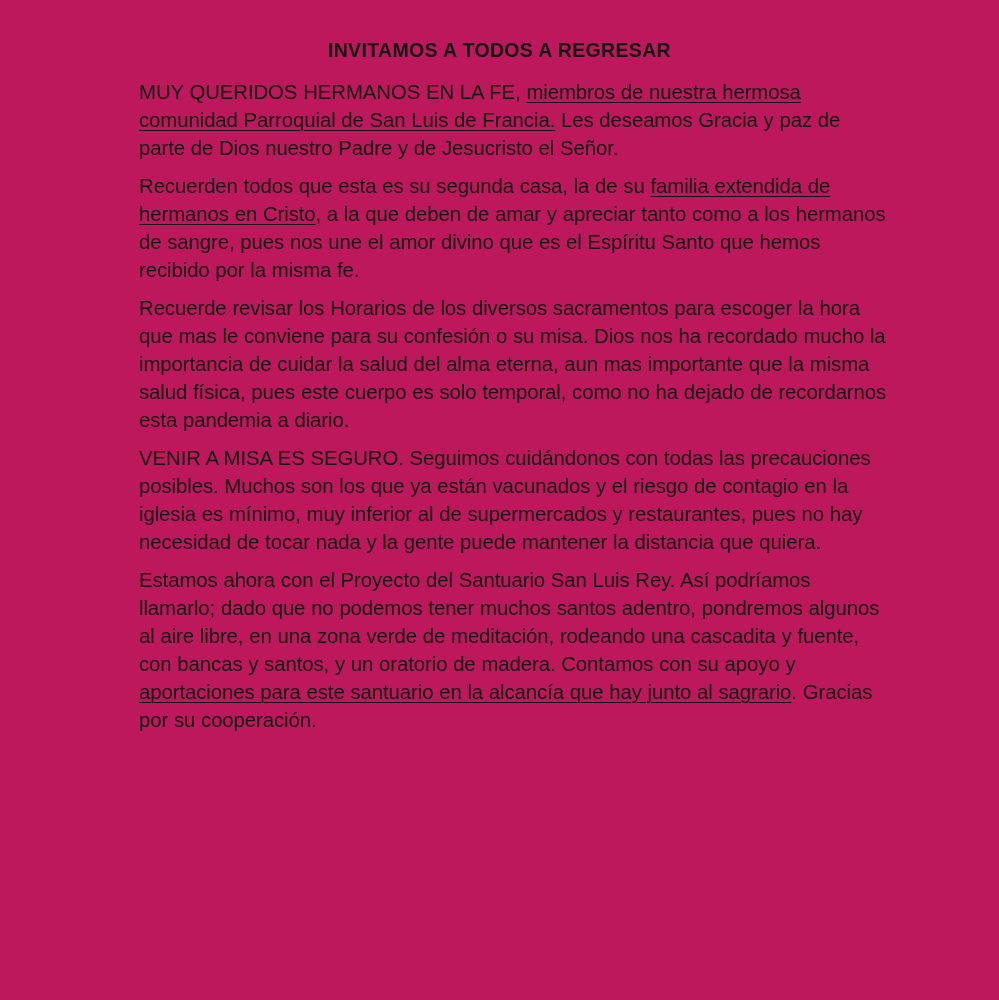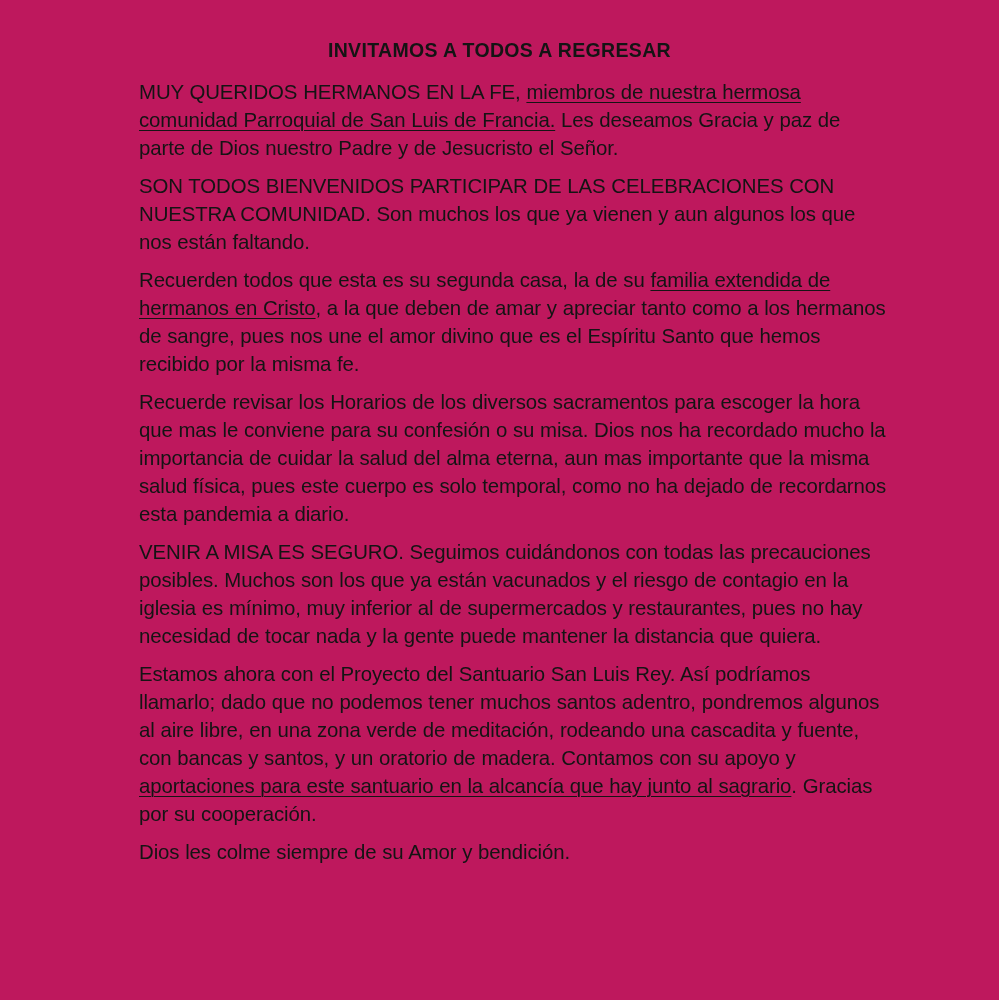--- a/index.html
+++ b/index.html
@@ -70,21 +70,19 @@
 </head>
 <body>
 
 <div class="page">
 
   <div class="doc-title">INVITAMOS A TODOS A REGRESAR</div>
 
   <div class="body-block">
 
   <p class="para"><span>MUY QUERIDOS HERMANOS EN LA FE, </span><span class="u">miembros de nuestra hermosa comunidad Parroquial de San Luis de Francia.</span><span> Les deseamos Gracia y paz de parte de Dios nuestro Padre y de Jesucristo el Señor.</span></p>
-      <p class="para"><span>SON TODOS BIENVENIDOS PARTICIPAR DE LAS CELEBRACIONES CON NUESTRA COMUNIDAD. Son muchos los que ya vienen y aun algunos los que nos están faltando.</span></p>
       <p class="para"><span class="b">Recuerden todos que esta es su segunda casa,</span><span> la de su </span><span class="u">familia extendida de hermanos en Cristo</span><span>, a la que deben de amar y apreciar tanto como a los hermanos de sangre, pues nos une el amor divino que es el Espíritu Santo que hemos recibido por la misma fe.</span></p>
       <p class="para"><span>Recuerde revisar los Horarios de los diversos sacramentos para escoger la hora que mas le conviene para su confesión o su misa. Dios nos ha recordado mucho </span><span class="b">la importancia de cuidar la salud del alma eterna</span><span>, aun mas importante que la misma salud física, pues este cuerpo es solo temporal, como no ha dejado de recordarnos esta pandemia a diario.</span></p>
       <p class="para"><span>VENIR A MISA ES SEGURO. Seguimos cuidándonos con todas las precauciones posibles. Muchos son los que ya están vacunados y el riesgo de contagio en la iglesia es mínimo, muy inferior al de supermercados y restaurantes, pues no hay necesidad de tocar nada y la gente puede mantener la distancia que quiera.</span></p>
       <p class="para"><span>Estamos ahora con el </span><span class="b">Proyecto del Santuario San Luis Rey.</span><span> Así podríamos llamarlo; dado que no podemos tener muchos santos adentro, pondremos algunos al aire libre, en una zona verde de meditación, rodeando una cascadita y fuente, con bancas y santos, y un oratorio de madera. Contamos con su apoyo y </span><span class="u">aportaciones para este santuario en la alcancía que hay junto al sagrario</span><span>. </span><span class="b">Gracias por su cooperación.</span></p>
-      <p class="para"><span>Dios les colme siempre de su Amor y bendición.</span></p>
     </div>
 
 </div>
 
 </body></html>

